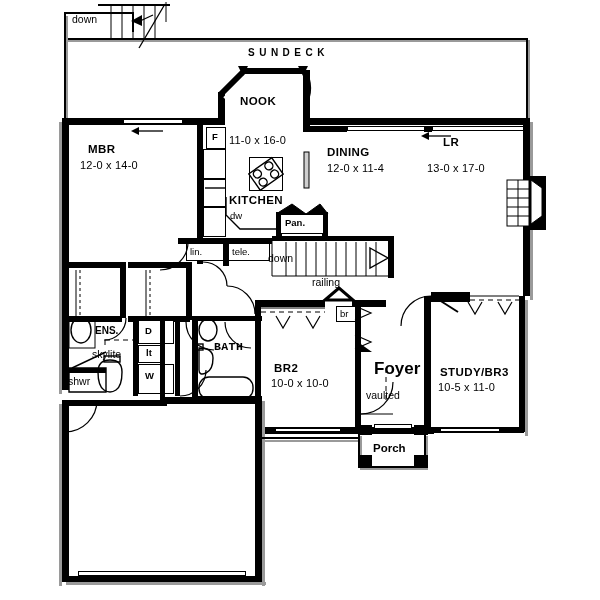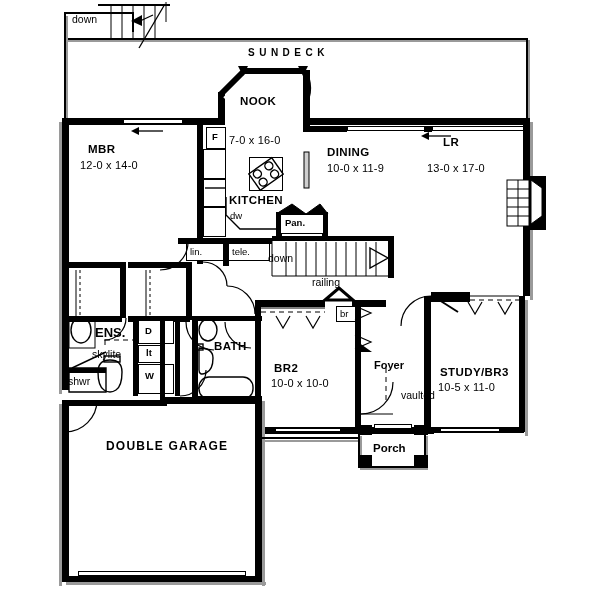--- a/index.html
+++ b/index.html
@@ -88,21 +88,21 @@
     <line x1="221" y1="94" x2="244" y2="71" stroke="#000" stroke-width="6"></line>
     <line x1="244" y1="71" x2="306" y2="71" stroke="#000" stroke-width="6"></line>
     <line x1="224" y1="98" x2="246" y2="76" stroke="#fff" stroke-width="2"></line>
     <line x1="246" y1="76" x2="300" y2="76" stroke="#fff" stroke-width="2"></line>
     <polygon points="238,66 248,66 243,76" fill="#000"></polygon>
     <polygon points="298,66 308,66 303,76" fill="#000"></polygon>
     <path class="sw" d="M 306 71 A 34 34 0 0 1 306 105"></path>
     <line x1="306" y1="71" x2="306" y2="71" stroke="#000" stroke-width="1"></line>
   </svg>
   <div class="lbl rname" style="left:240px;top:95px;">NOOK</div>
-  <div class="lbl rdim" style="left:229px;top:134px;">7-0 x 16-0</div>
+  <div class="lbl rdim" style="left:229px;top:134px;">11-0 x 16-0</div>
 
   <div class="boxt" style="left:206px;top:127px;width:20px;height:22px;"></div>
   <div class="lbl tiny" style="left:212px;top:131px;font-weight:bold;">F</div>
 
   <div class="boxt" style="left:203px;top:149px;width:23px;height:30px;"></div>
   <div class="boxt" style="left:203px;top:179px;width:23px;height:28px;"></div>
   <div class="boxt" style="left:203px;top:207px;width:23px;height:30px;"></div>
 
   <svg style="left:0;top:0;width:600px;height:600px;">
     <path class="fx" d="M 226 197 L 226 215 L 240 229 L 303 229"></path>
@@ -126,21 +126,21 @@
   <div class="w" style="left:226px;top:238px;width:46px;height:6px;"></div>
 
   <div class="boxt" style="left:186px;top:243px;width:38px;height:18px;"></div>
   <div class="lbl tiny" style="left:190px;top:246px;">lin.</div>
   <div class="boxt" style="left:228px;top:243px;width:42px;height:18px;"></div>
   <div class="lbl tiny" style="left:232px;top:246px;">tele.</div>
   <div class="w" style="left:223px;top:240px;width:6px;height:26px;"></div>
 
   <div class="w" style="left:303px;top:118px;width:7px;height:14px;"></div>
   <div class="lbl rname" style="left:327px;top:146px;">DINING</div>
-  <div class="lbl rdim" style="left:327px;top:162px;">10-0 x 11-9</div>
+  <div class="lbl rdim" style="left:327px;top:162px;">12-0 x 11-4</div>
 
   <div class="w" style="left:309px;top:126px;width:38px;height:6px;"></div>
   <div class="boxt" style="left:347px;top:126px;width:78px;height:5px;"></div>
   <div class="w" style="left:424px;top:126px;width:8px;height:6px;"></div>
 
   <div class="lbl rname" style="left:437px;top:136px;padding-left:6px;">LR</div>
   <div class="lbl rdim" style="left:427px;top:162px;">13-0 x 17-0</div>
   <div class="boxt" style="left:432px;top:126px;width:92px;height:5px;"></div>
   <svg style="left:0;top:0;width:600px;height:600px;">
     <g class="arrw">
@@ -211,21 +211,21 @@
     <g class="sw2">
       <line x1="76" y1="270" x2="76" y2="316"></line>
       <line x1="80" y1="270" x2="80" y2="316" stroke-dasharray="3 3"></line>
       <line x1="146" y1="270" x2="146" y2="316"></line>
       <line x1="150" y1="270" x2="150" y2="316" stroke-dasharray="3 3"></line>
     </g>
   </svg>
   <div class="w" style="left:62px;top:316px;width:60px;height:6px;"></div>
   <div class="w" style="left:128px;top:316px;width:62px;height:6px;"></div>
 
-  <div class="lbl" style="left:95px;top:325px;font-weight:bold;font-size:13px;">ENS.</div>
+  <div class="lbl" style="left:95px;top:325px;font-weight:bold;font-size:10px;">ENS.</div>
   <div class="lbl small" style="left:92px;top:348px;">skylite</div>
   <svg style="left:0;top:0;width:600px;height:600px;">
     <path class="dash" d="M 105 340 L 134 340"></path>
     <path class="dash" d="M 105 340 L 105 348"></path>
   </svg>
 
   <svg style="left:0;top:0;width:600px;height:600px;">
     <ellipse cx="81" cy="330" rx="10" ry="13" class="fx"></ellipse>
     <rect x="69" y="318" width="26" height="30" class="sw2"></rect>
   </svg>
@@ -254,21 +254,21 @@
   <svg style="left:0;top:0;width:600px;height:600px;">
     <path class="sw" d="M 186 322 A 28 28 0 0 0 214 350"></path>
     <path class="sw" d="M 180 396 A 26 26 0 0 0 206 370"></path>
     <path class="sw" d="M 126 318 A 22 22 0 0 1 104 340"></path>
     <path class="sw" d="M 225 322 A 26 26 0 0 0 251 348"></path>
   </svg>
 
   <div class="w" style="left:192px;top:318px;width:6px;height:80px;"></div>
   <div class="w" style="left:255px;top:308px;width:6px;height:90px;"></div>
   <div class="w" style="left:192px;top:316px;width:70px;height:5px;"></div>
-  <div class="lbl rname" style="left:214px;top:340px;">BATH</div>
+  <div class="lbl rname" style="left:214px;top:340px;font-family:Liberation Mono, monospace;">BATH</div>
   <svg style="left:0;top:0;width:600px;height:600px;">
     <ellipse cx="208" cy="330" rx="9" ry="11" class="fx"></ellipse>
     <path class="fx" d="M 199 348 q 14 0 14 10 q 0 12 -7 15 q -7 3 -7 -3 Z"></path>
     <rect x="197" y="344" width="6" height="6" class="fx"></rect>
     <rect x="199" y="377" width="54" height="22" rx="10" class="fx"></rect>
   </svg>
   <div class="w" style="left:192px;top:396px;width:70px;height:6px;"></div>
 
   <div class="lbl rname" style="left:274px;top:362px;">BR2</div>
   <div class="lbl rdim" style="left:271px;top:377px;">10-0 x 10-0</div>
@@ -281,22 +281,22 @@
     <path class="sw" d="M 276 316 L 283 328 L 290 316"></path>
     <path class="sw" d="M 306 316 L 313 328 L 320 316"></path>
   </svg>
 
   <div class="boxt" style="left:336px;top:306px;width:22px;height:16px;"></div>
   <div class="lbl tiny" style="left:340px;top:308px;">br</div>
 
   <div class="w" style="left:355px;top:300px;width:6px;height:50px;"></div>
   <div class="w" style="left:355px;top:350px;width:6px;height:82px;"></div>
   <div class="w" style="left:424px;top:296px;width:7px;height:138px;"></div>
-  <div class="lbl" style="left:374px;top:359px;font-weight:bold;font-size:11px;">Foyer</div>
-  <div class="lbl small" style="left:366px;top:389px;margin-left:35px;">vaulted</div>
+  <div class="lbl" style="left:374px;top:359px;font-weight:bold;font-size:17px;">Foyer</div>
+  <div class="lbl small" style="left:366px;top:389px;">vaulted</div>
   <svg style="left:0;top:0;width:600px;height:600px;">
     <path class="dash" d="M 386 368 L 386 400"></path>
     <path class="sw" d="M 361 414 A 32 32 0 0 0 393 382"></path>
     <line x1="361" y1="414" x2="393" y2="414" stroke="#000" stroke-width="1"></line>
   </svg>
 
   <svg style="left:0;top:0;width:600px;height:600px;">
     <path class="sw" d="M 355 306 L 371 313 L 355 320"></path>
     <path class="sw" d="M 355 335 L 371 342 L 355 349"></path>
     <path d="M 355 340 L 372 352 L 355 352 Z" fill="#000"></path>
@@ -343,21 +343,20 @@
 
   <div class="w" style="left:62px;top:400px;width:7px;height:182px;"></div>
   <div class="gray" style="left:59px;top:404px;width:3px;height:182px;"></div>
   <div class="w" style="left:62px;top:400px;width:105px;height:6px;"></div>
   <div class="w" style="left:160px;top:397px;width:102px;height:7px;"></div>
   <div class="w" style="left:255px;top:397px;width:7px;height:185px;"></div>
   <div class="gray" style="left:262px;top:401px;width:3px;height:185px;"></div>
   <div class="w" style="left:62px;top:576px;width:200px;height:6px;"></div>
   <div class="gray" style="left:66px;top:582px;width:200px;height:3px;"></div>
   <div class="boxt" style="left:78px;top:571px;width:168px;height:5px;"></div>
-  <div class="lbl bigname" style="left:106px;top:439px;">DOUBLE GARAGE</div>
   <svg style="left:0;top:0;width:600px;height:600px;">
     <path class="sw" d="M 97 400 A 32 32 0 0 1 65 432"></path>
   </svg>
 
   <div class="gray" style="left:262px;top:440px;width:96px;height:2px;"></div>
   <div class="thin" style="left:262px;top:437px;width:96px;height:2px;"></div>
 
   <div class="w" style="left:160px;top:320px;width:5px;height:78px;"></div>
   <div class="w" style="left:255px;top:300px;width:6px;height:14px;"></div>
 

